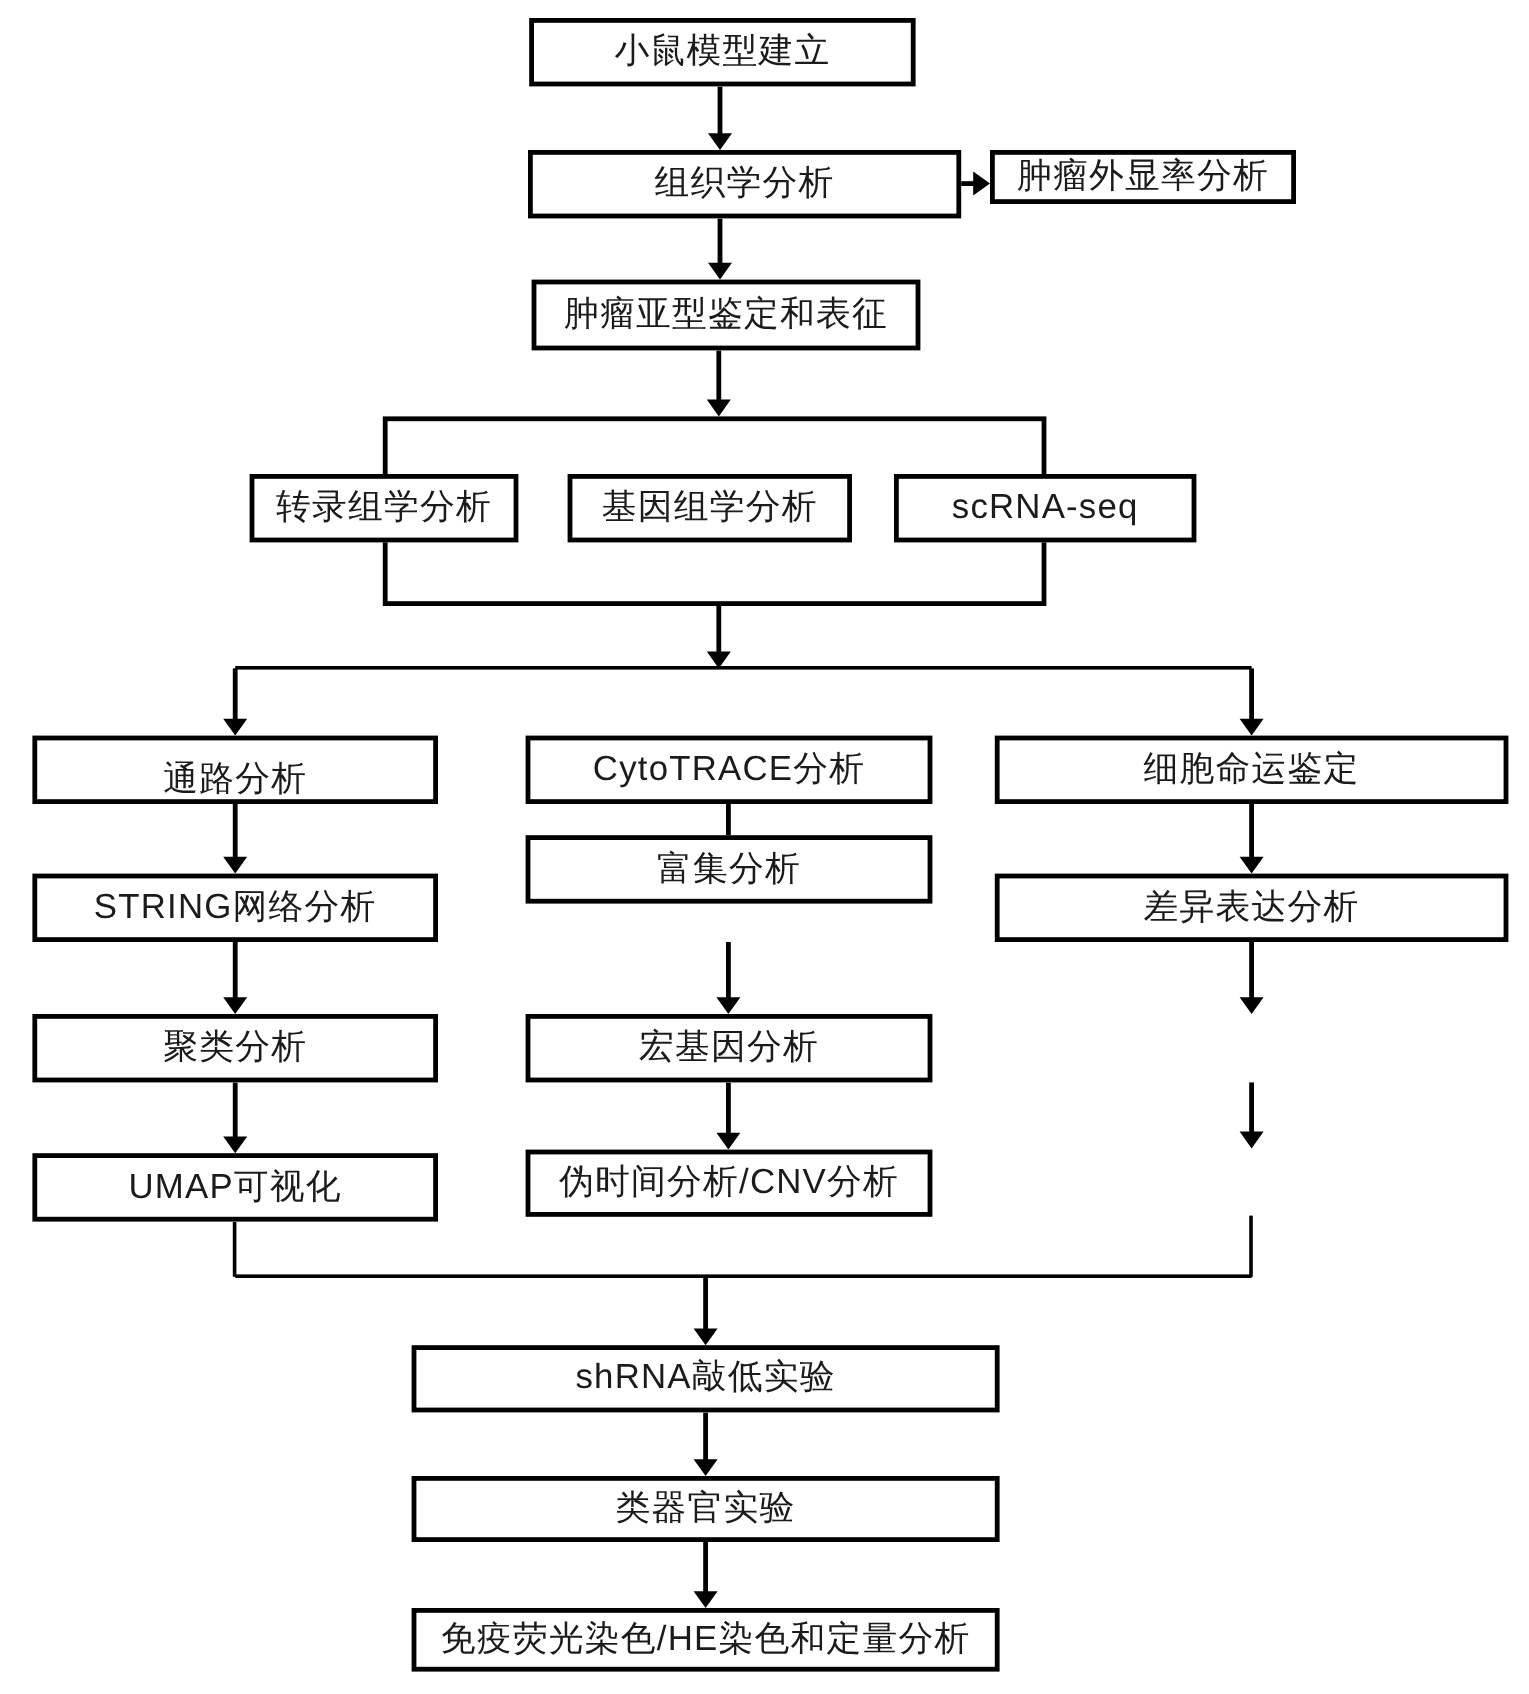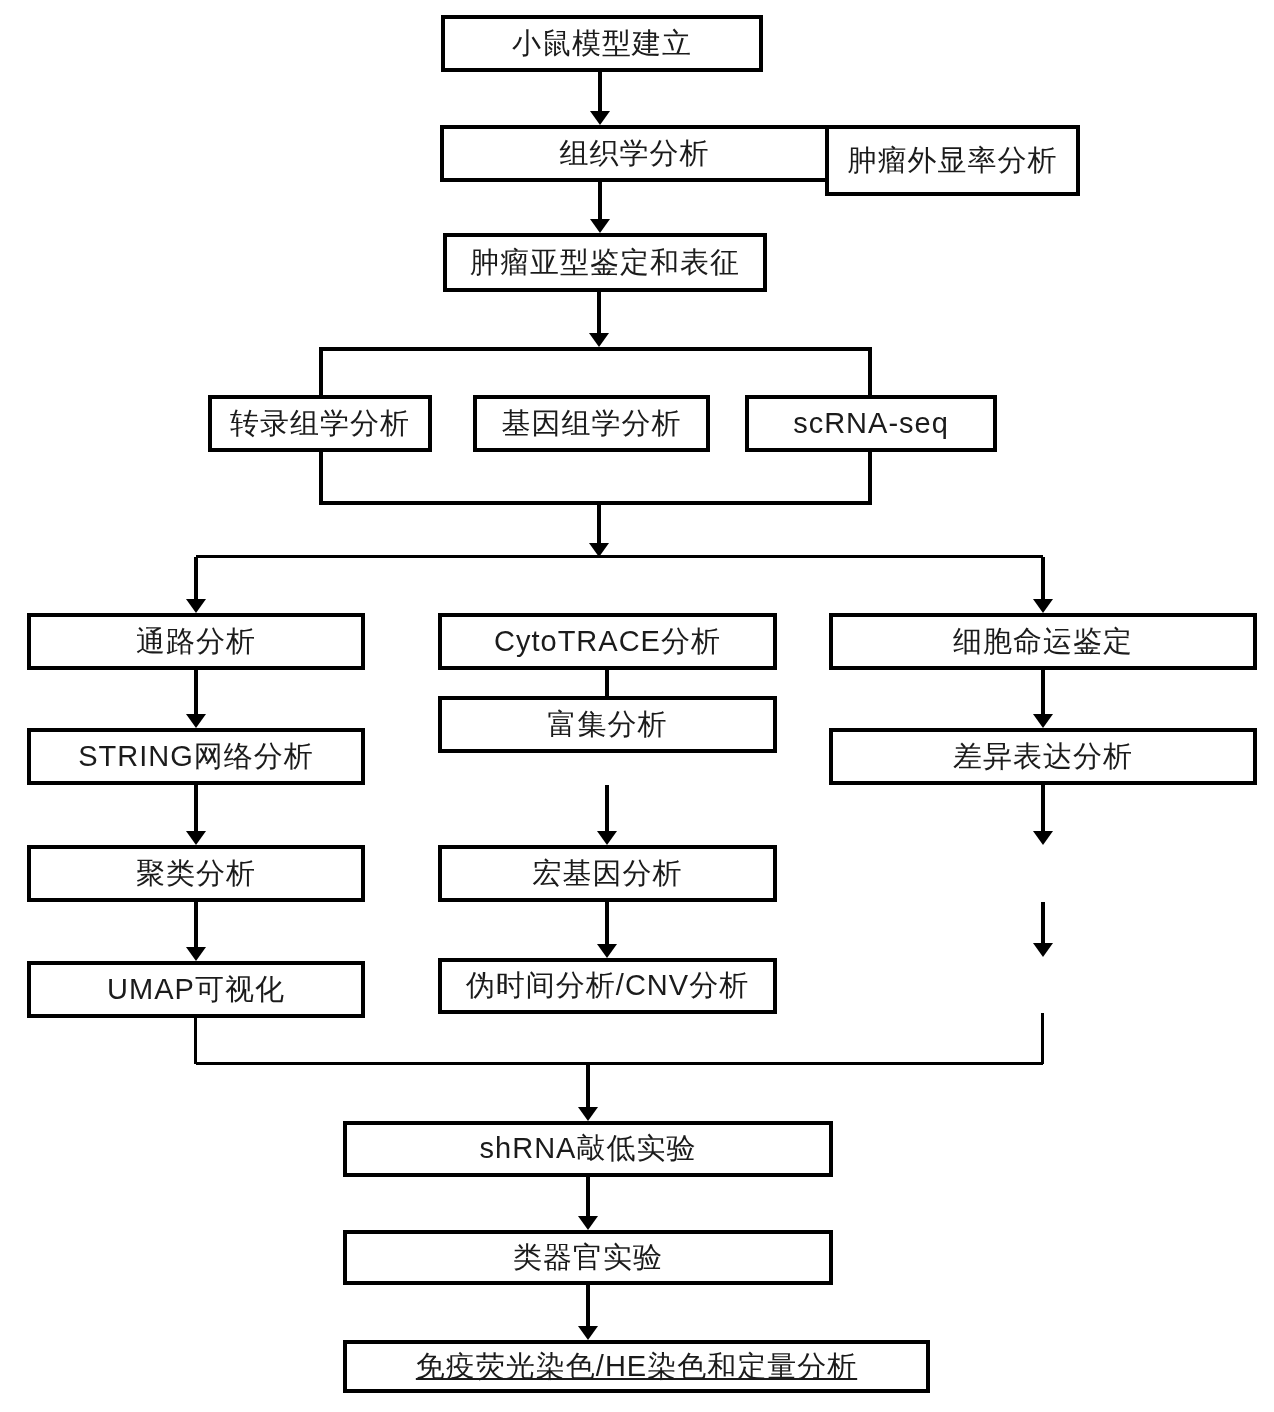--- a/index.html
+++ b/index.html
@@ -104,39 +104,39 @@
     <div class="vstem" style="left: 586px; top: 1064px; width: 4px; height: 45px;"></div>
     <div class="arrowhead-down" style="left: 578px; top: 1107px;"></div>
     <div class="vstem" style="left: 586px; top: 1177px; width: 4px; height: 41px;"></div>
     <div class="arrowhead-down" style="left: 578px; top: 1216px;"></div>
     <div class="vstem" style="left: 586px; top: 1285px; width: 4px; height: 43px;"></div>
     <div class="arrowhead-down" style="left: 578px; top: 1326px;"></div>
     <div class="group-box" style="left: 319px; top: 347px; width: 553px; height: 158px;"></div>
     <div class="node" style="left: 441px; top: 15px; width: 322px; height: 57px;">
       <span>小鼠模型建立</span>
     </div>
-    <div class="node" style="left: 440px; top: 125px; width: 389px; height: 57px;">
+    <div class="node" style="left: 440px; top: 125px; width: 361px; height: 57px;">
       <span>组织学分析</span>
     </div>
-    <div class="node" style="left: 825px; top: 125px; width: 255px; height: 71px;">
+    <div class="node" style="left: 825px; top: 125px; width: 255px; height: 45px;">
       <span>肿瘤外显率分析</span>
     </div>
     <div class="node" style="left: 443px; top: 233px; width: 324px; height: 59px;">
       <span>肿瘤亚型鉴定和表征</span>
     </div>
     <div class="node" style="left: 208px; top: 395px; width: 224px; height: 57px;">
       <span>转录组学分析</span>
     </div>
     <div class="node" style="left: 473px; top: 395px; width: 237px; height: 57px;">
       <span>基因组学分析</span>
     </div>
     <div class="node" style="left: 745px; top: 395px; width: 252px; height: 57px; text-align: center;">
       <span>scRNA-seq</span>
     </div>
-    <div class="node" style="left: 27px; top: 613px; width: 338px; height: 57px;">
+    <div class="node" style="left: 27px; top: 613px; width: 338px; height: 57px; align-items: flex-end;">
       <span>通路分析</span>
     </div>
     <div class="node" style="left: 27px; top: 728px; width: 338px; height: 57px;">
       <span>STRING网络分析</span>
     </div>
     <div class="node" style="left: 27px; top: 845px; width: 338px; height: 57px;">
       <span>聚类分析</span>
     </div>
     <div class="node" style="left: 27px; top: 961px; width: 338px; height: 57px;">
       <span>UMAP可视化</span>
@@ -158,16 +158,16 @@
     </div>
     <div class="node" style="left: 829px; top: 728px; width: 428px; height: 57px;">
       <span>差异表达分析</span>
     </div>
     <div class="node" style="left: 343px; top: 1121px; width: 490px; height: 56px;">
       <span>shRNA敲低实验</span>
     </div>
     <div class="node" style="left: 343px; top: 1230px; width: 490px; height: 55px;">
       <span>类器官实验</span>
     </div>
-    <div class="node" style="left: 343px; top: 1340px; width: 587px; height: 53px; text-decoration: underline;">
+    <div class="node" style="left: 343px; top: 1340px; width: 490px; height: 53px;">
       <span>免疫荧光染色/HE染色和定量分析</span>
     </div>
   </div>
 
 </body></html>

